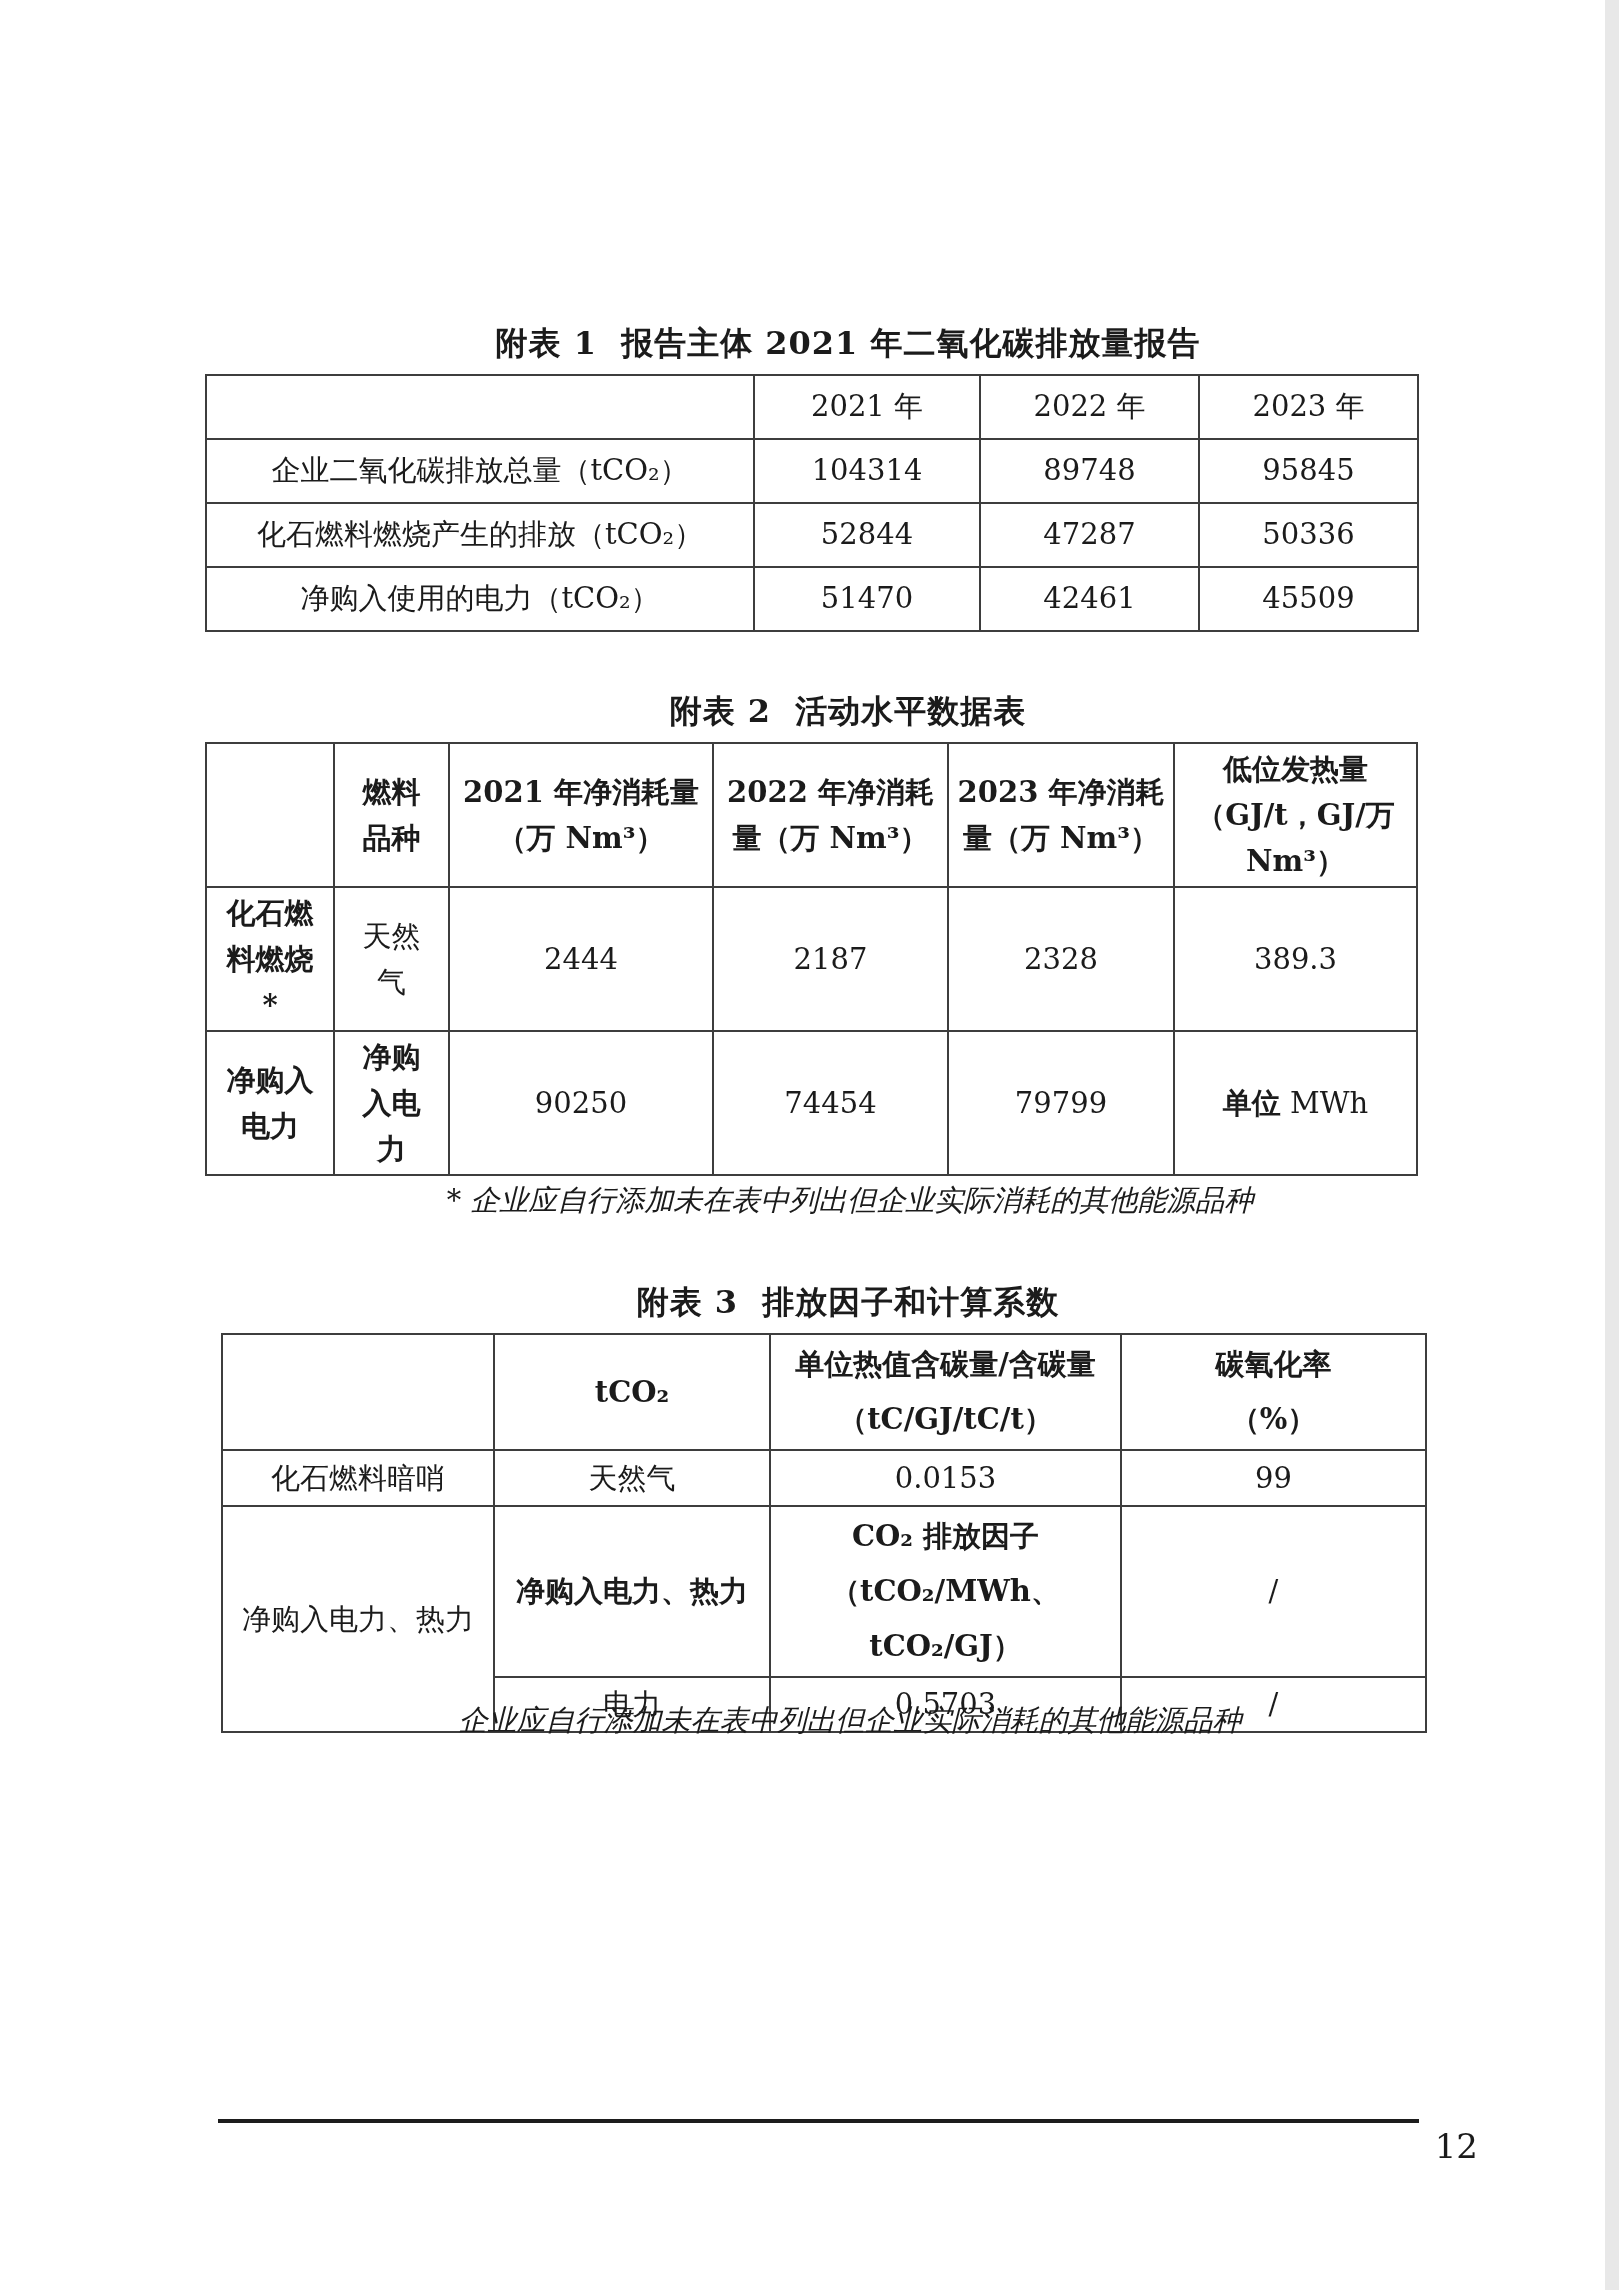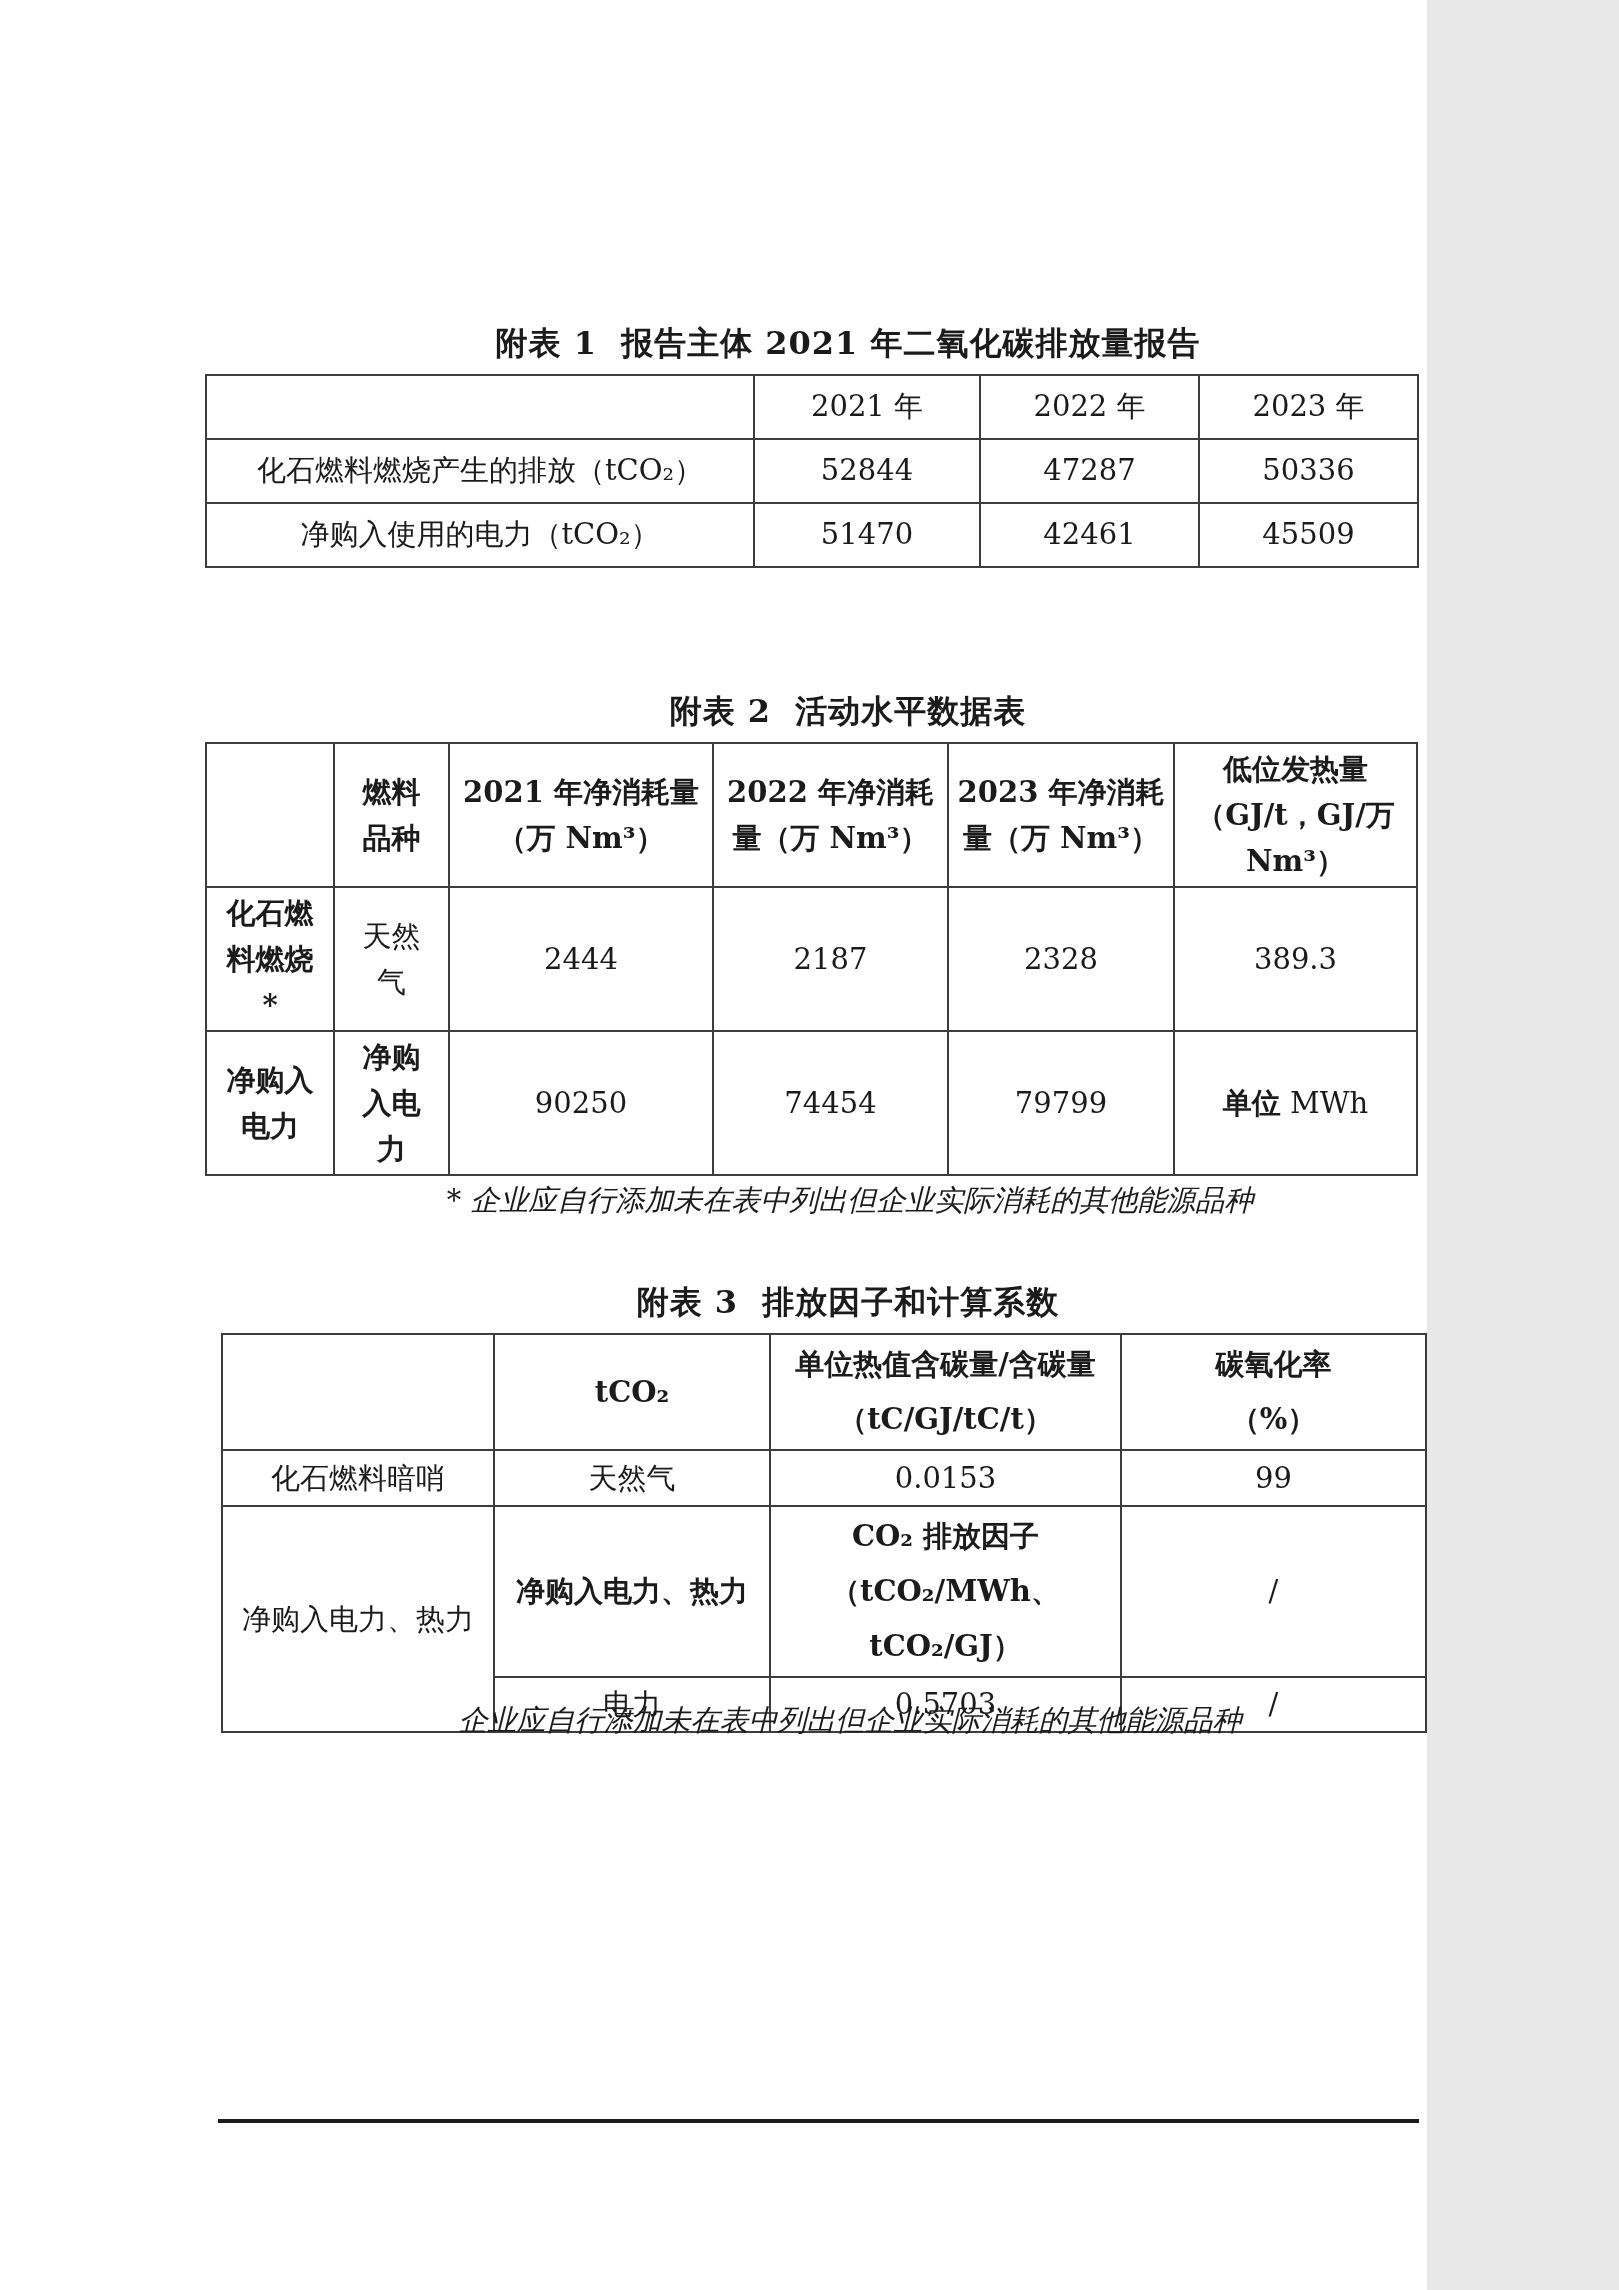--- a/index.html
+++ b/index.html
@@ -2,21 +2,21 @@
 <html lang="zh"><head>
 <meta charset="utf-8">
 <style>
   html, body {
     margin: 0;
     padding: 0;
     background: #e8e8e8;
   }
   .page {
     position: relative;
-    width: 1427px;
+    width: 1605px;
     height: 2291px;
     background: #ffffff;
     font-family: "DejaVu Serif", "Liberation Serif", serif;
     color: #1b1b1b;
     overflow: hidden;
   }
   .doc-title {
     position: absolute;
     left: 218px;
     width: 1260px;
@@ -103,20 +103,26 @@
         <col style="width:226px">
         <col style="width:219px">
         <col style="width:219px">
       </colgroup>
     <tbody>
       <tr style="height:64px">
         <td></td>
         <td>2021 年</td>
         <td>2022 年</td>
         <td>2023 年</td>
+      </tr>
+      <tr style="height:64px">
+        <td>企业二氧化碳排放总量（tCO₂）</td>
+        <td>104314</td>
+        <td>89748</td>
+        <td>95845</td>
       </tr>
       <tr style="height:64px">
         <td>化石燃料燃烧产生的排放（tCO₂）</td>
         <td>52844</td>
         <td>47287</td>
         <td>50336</td>
       </tr>
       <tr style="height:64px">
         <td>净购入使用的电力（tCO₂）</td>
         <td>51470</td>

